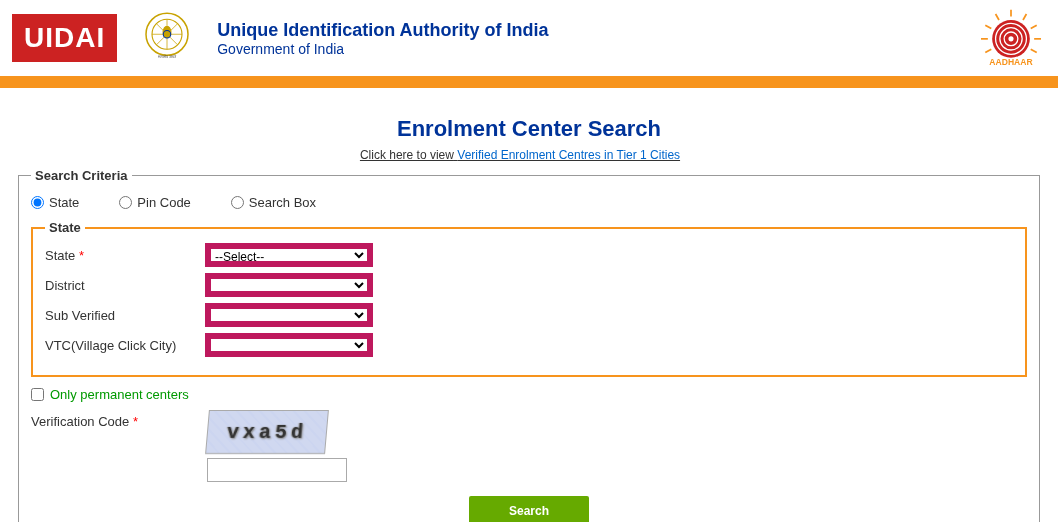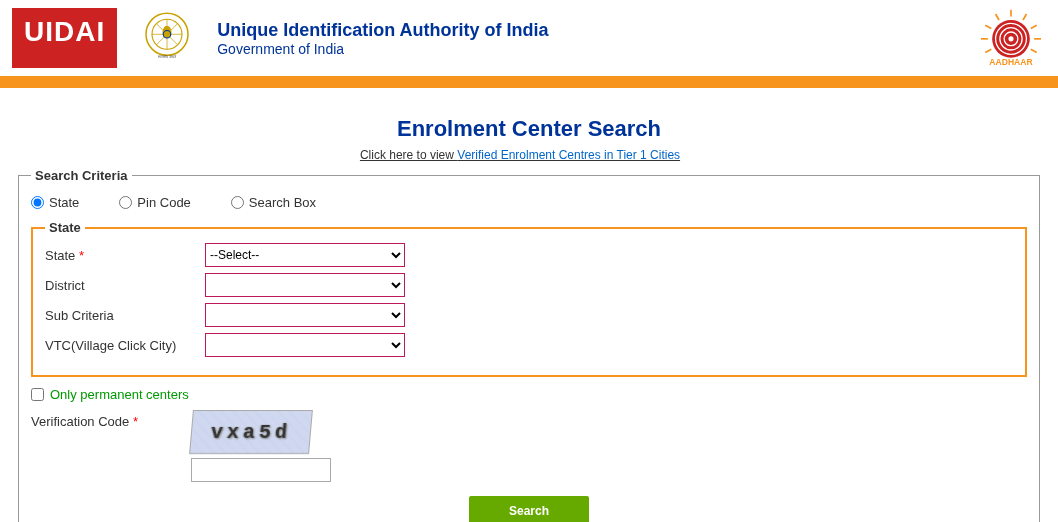--- a/index.html
+++ b/index.html
@@ -9,20 +9,21 @@
     .header {
       display: flex;
       align-items: center;
       justify-content: space-between;
       background: #fff;
       padding: 8px 12px;
       border-bottom: 4px solid #f7941d;
     }
     .header-left {
       display: flex;
+      align-items: center;
       gap: 20px;
     }
     .uidai-logo {
       background: #cc2222;
       color: #fff;
       font-size: 28px;
       font-weight: bold;
       padding: 8px 12px;
       letter-spacing: 1px;
     }
@@ -135,24 +136,24 @@
     }
     .form-label {
       width: 160px;
       font-size: 13px;
       color: #333;
     }
     .required {
       color: red;
     }
     .form-select {
-      width: 200px;
+      width: 168px;
       height: 24px;
       font-size: 12px;
-      border: 1px solid #be185d;
+      border: 6px solid #be185d;
       background: #fff;
     }
 
     
     .checkbox-row {
       display: flex;
       align-items: center;
       gap: 6px;
       margin: 10px 0 8px 0;
     }
@@ -161,20 +162,21 @@
       color: #009900;
     }
 
     
     .verify-section {
       margin: 8px 0 10px 0;
     }
     .verify-row {
       display: flex;
       align-items: flex-start;
+      gap: 16px;
     }
     .verify-label {
       width: 160px;
       font-size: 13px;
       color: #333;
       padding-top: 4px;
     }
     .captcha-container {
       display: flex;
       flex-direction: column;
@@ -331,21 +333,21 @@
       </div>
 
       <div class="form-row">
         <div class="form-label">District</div>
         <select class="form-select">
           <option></option>
         </select>
       </div>
 
       <div class="form-row">
-        <div class="form-label">Sub Criteria</div>
+        <div class="form-label">Sub Verified</div>
         <select class="form-select">
           <option></option>
         </select>
       </div>
 
       <div class="form-row">
         <div class="form-label">VTC(Village Click City)</div>
         <select class="form-select">
           <option></option>
         </select>

